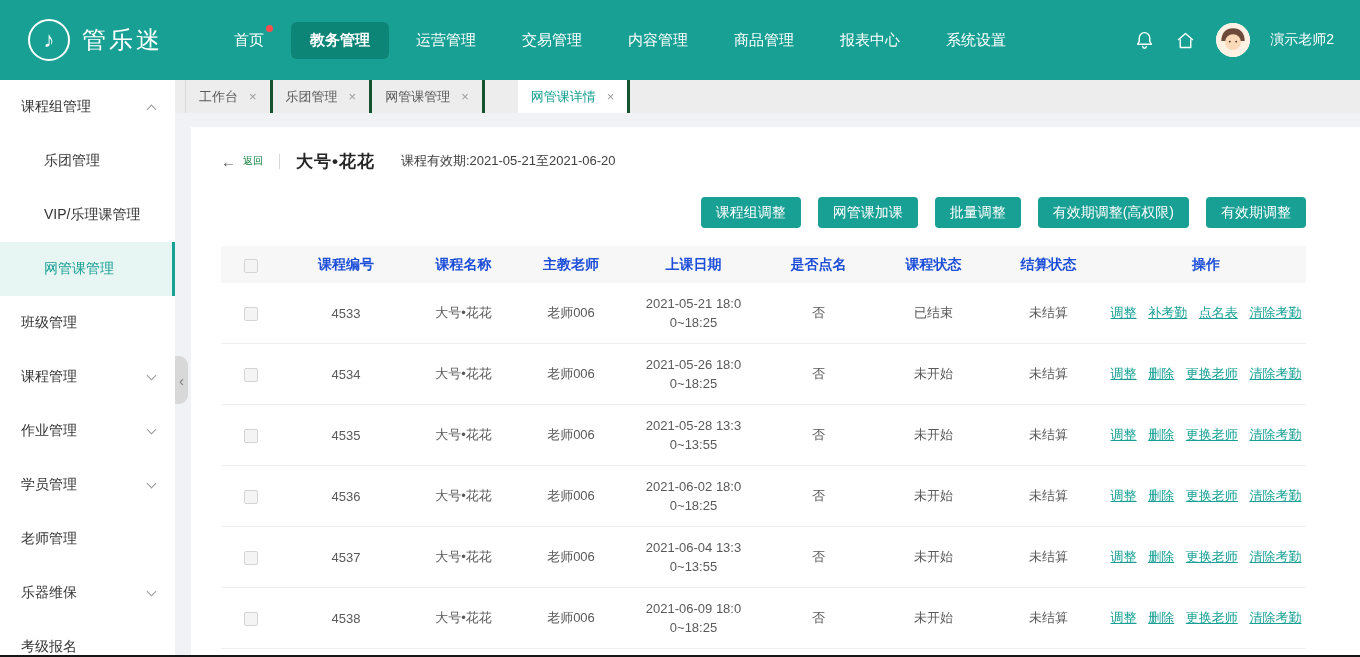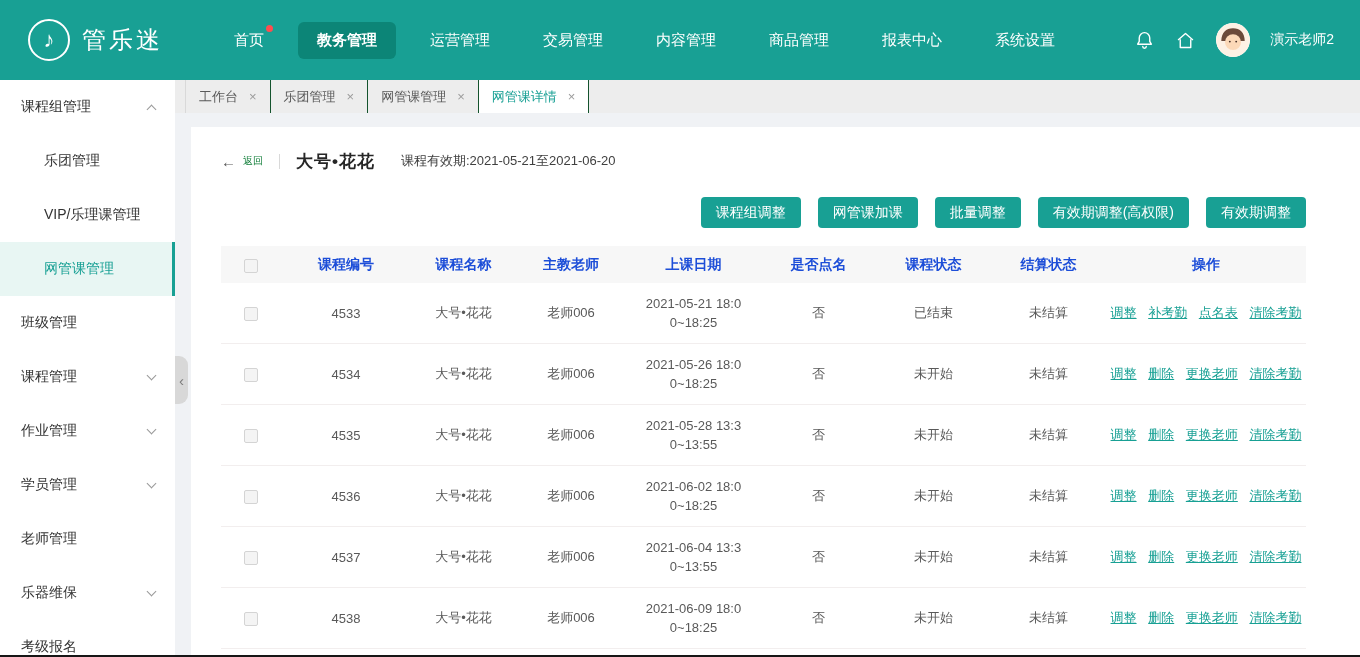--- a/index.html
+++ b/index.html
@@ -16,21 +16,21 @@
     display:flex; align-items:center; padding:0 26px 0 28px;
   }
   .brand { display:flex; align-items:center; flex:none; }
   .logo {
     width:42px; height:42px; border:2px solid #fff; border-radius:50%;
     display:flex; align-items:center; justify-content:center;
   }
   .logo::before { content:"♪"; font-size:22px; color:#fff; }
   .brand-name { font-size:24px; font-weight:normal; margin-left:12px; letter-spacing:3px; }
 
-  .topnav { display:flex; align-items:center; margin-left:52px; gap:15px; }
+  .topnav { display:flex; align-items:center; margin-left:52px; gap:8px; }
   .nav-item {
     position:relative; padding:9px 19px; font-size:15px; cursor:pointer;
     border-radius:6px; white-space:nowrap;
   }
   .nav-item.active { background:#0c8577; font-weight:bold; }
   .red-dot {
     position:absolute; top:3px; right:10px; width:7px; height:7px;
     border-radius:50%; background:#ff4d4f;
   }
 
@@ -65,24 +65,24 @@
     display:flex; align-items:center; justify-content:center; color:#7c7c7c;
   }
   .collapse-handle::before { content:"‹"; font-size:15px; }
 
   .main { flex:1; min-width:0; display:flex; flex-direction:column; background:#f0f2f5; }
 
   
   .tabstrip { height:33px; background:#ededed; display:flex; align-items:stretch; padding-left:10px; flex:none; }
   .tab {
     display:flex; align-items:center; padding:0 13px; font-size:13px; color:#595959;
-    border-right:1px solid #14532d; cursor:pointer; white-space:nowrap;
+    border-right:3px solid #14532d; cursor:pointer; white-space:nowrap;
   }
   .tab:first-child { border-left:1px solid #d9d9d9; }
-  .tab.active { background:#fff; color:#18a094; }
+  .tab.active { background:#fff; color:#18a094;margin-left:33px; }
   .tab-close { margin-left:11px; color:#9b9b9b; font-size:13px; line-height:1; cursor:pointer; }
   .tab-close::before { content:"×"; }
 
   
   .content {
     flex:1; background:#fff; margin:14px 0 0 16px;
     padding:14px 54px 0 30px; overflow:hidden;
   }
 
   .crumb-row { display:flex; align-items:center; height:40px; }

